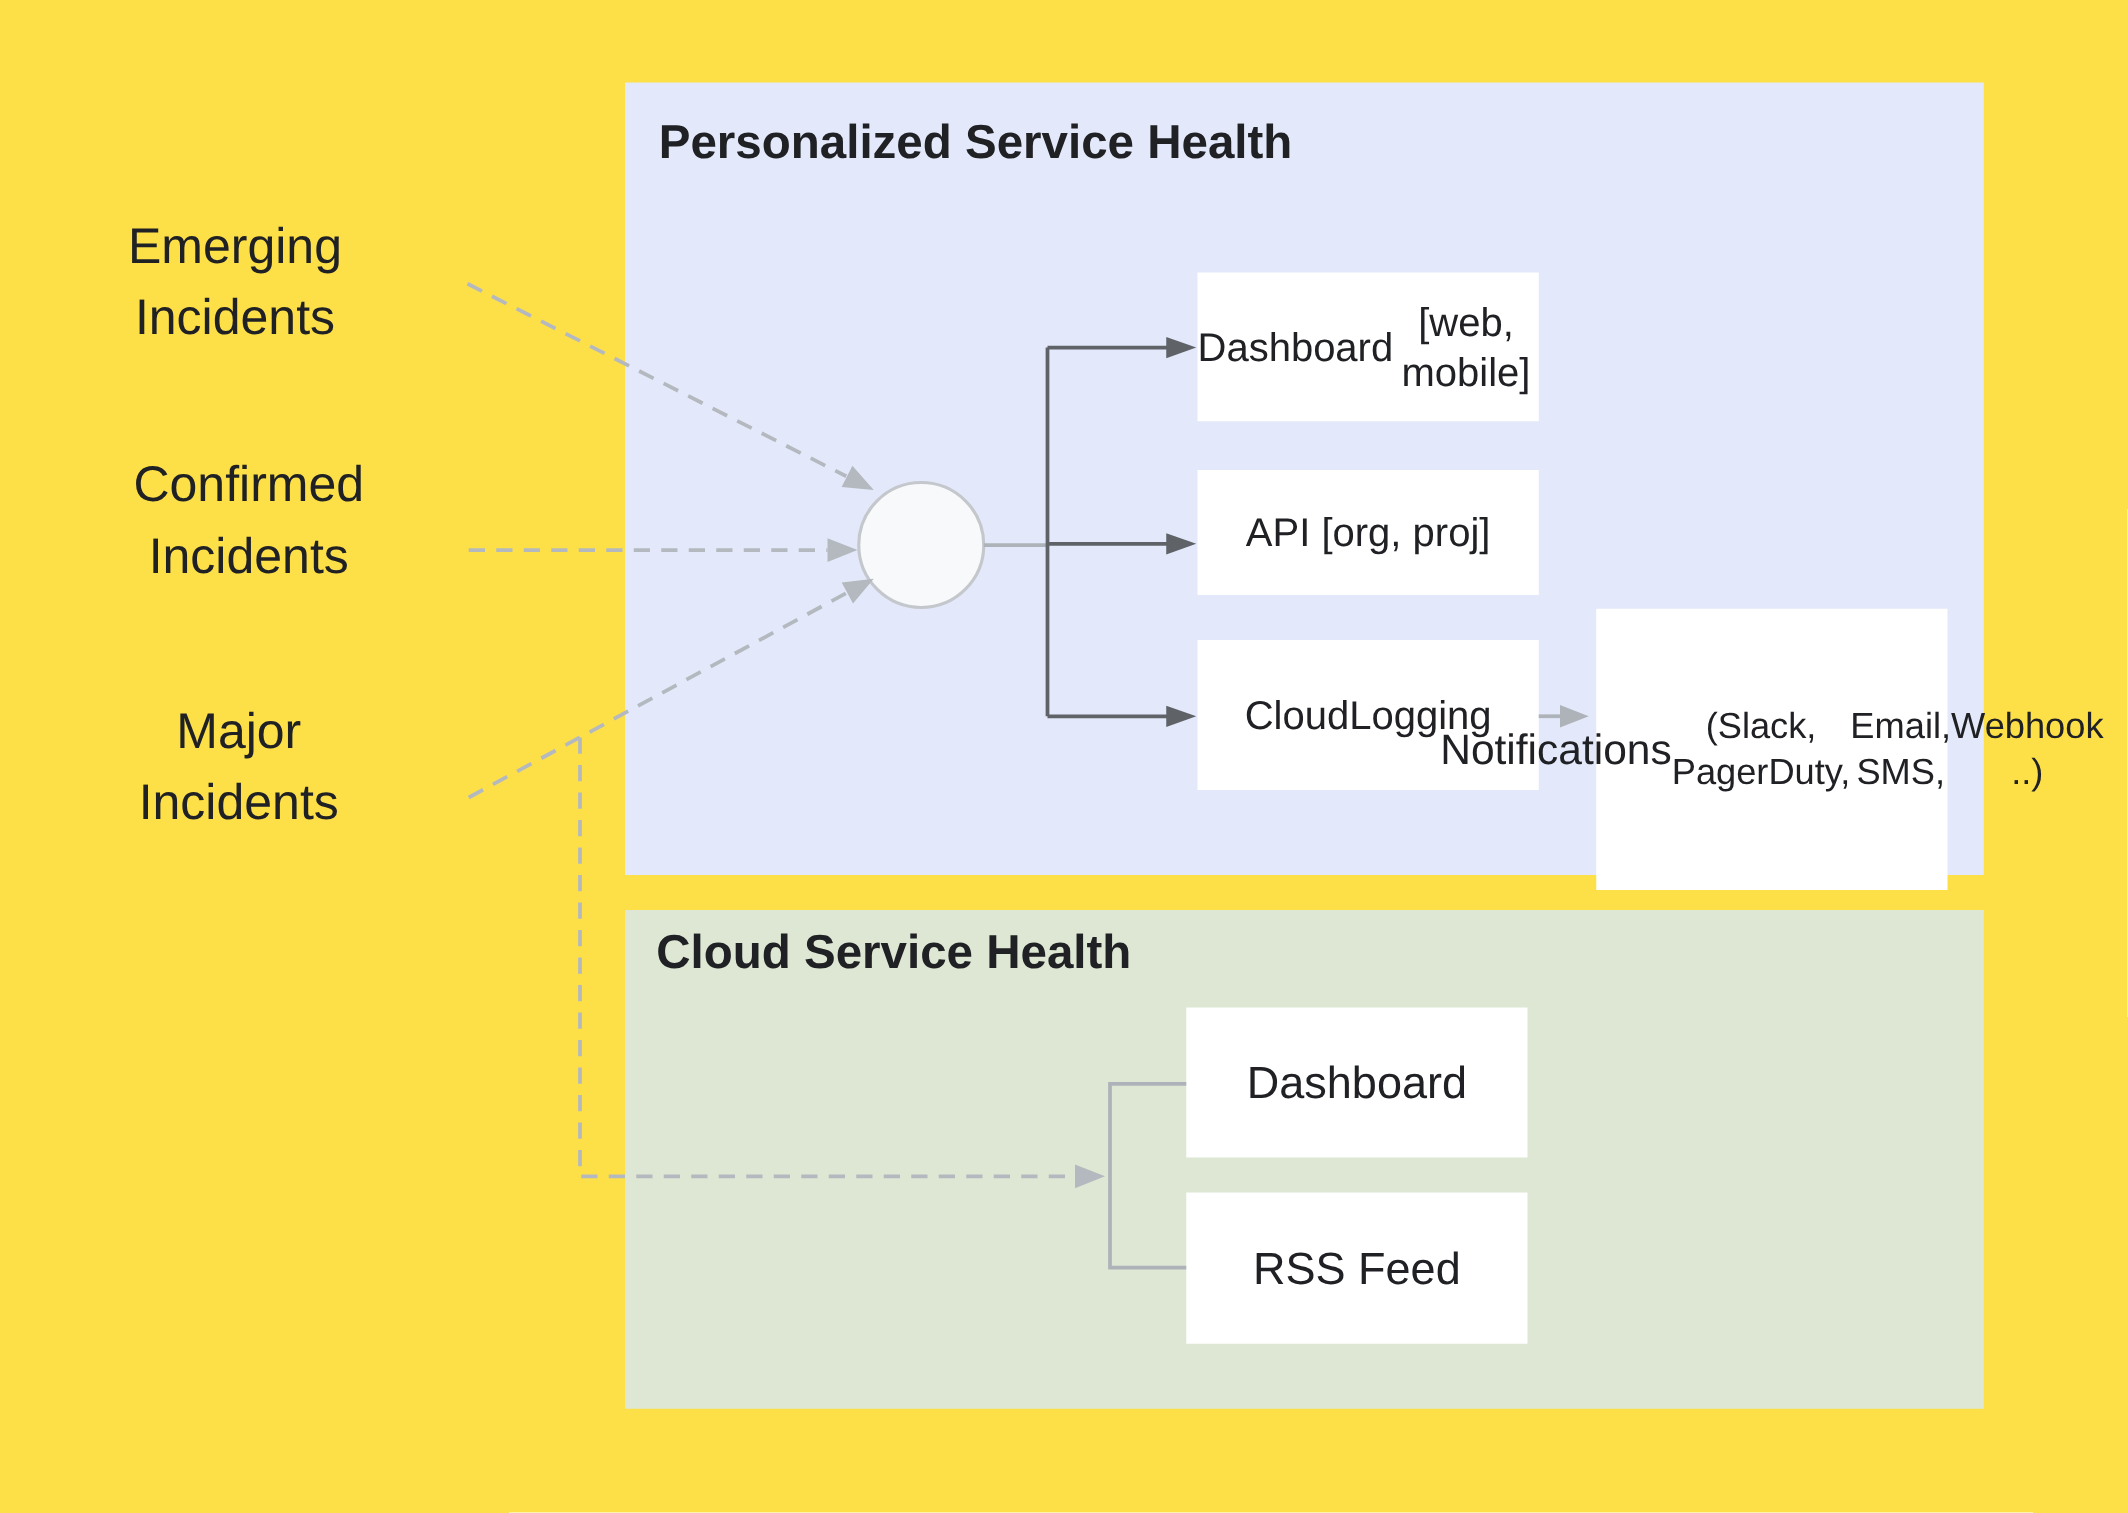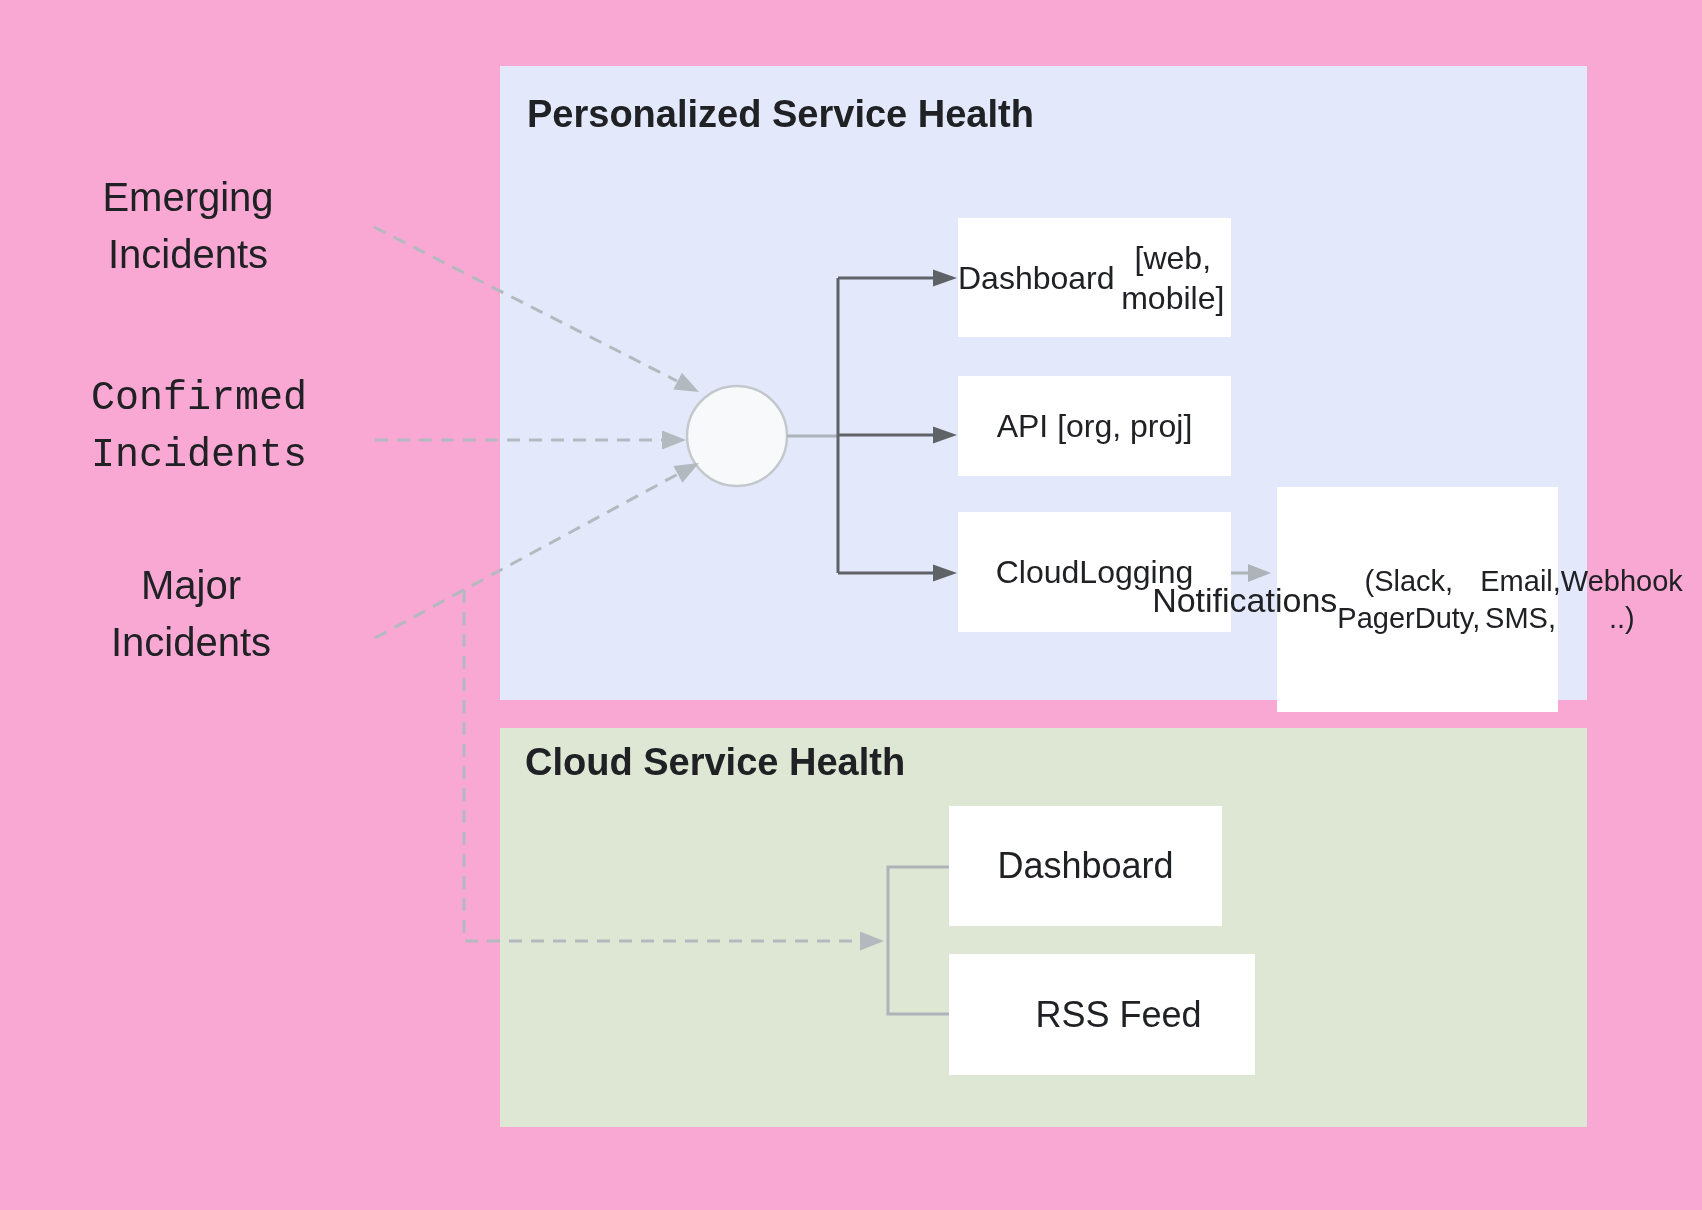--- a/index.html
+++ b/index.html
@@ -7,21 +7,21 @@
     padding: 0;
     background: #ffffff;
   }
   .canvas {
     position: relative;
     width: 1702px;
     height: 1210px;
     font-family: "Liberation Sans", sans-serif;
     color: var(--ink, #202124);
     overflow: hidden;
-    background: #f9a8d4;
+    background: #fde047;
   }
   .panel {
     position: absolute;
     left: 500px;
     width: 1087px;
   }
   .panel.blue  { top: 66px;  height: 634px; background: var(--panel-blue,  #e3e9fa); }
   .panel.green { top: 728px; height: 399px; background: var(--panel-green, #dde7d3); }
   .panel-title {
     position: absolute;
@@ -36,41 +36,41 @@
 
   .source {
     position: absolute;
     width: 296px;
     text-align: center;
     font-size: 40px;
     line-height: 57px;
     color: var(--ink, #202124);
   }
   .source.emerging  { left: 40px; top: 169px; }
-  .source.confirmed { left: 51px; top: 370px; font-family: Liberation Mono, monospace; }
+  .source.confirmed { left: 51px; top: 360px; }
   .source.major     { left: 43px; top: 557px; }
 
   .node {
     position: absolute;
     background: var(--box-bg, #ffffff);
     display: flex;
     align-items: center;
     justify-content: center;
     text-align: center;
     color: var(--ink, #202124);
   }
   .node .line { display: block; }
   .node.b-dashboard { left: 958px;  top: 218px; width: 273px; height: 119px; font-size: 32px; line-height: 40px; }
   .node.b-api       { left: 958px;  top: 376px; width: 273px; height: 100px; font-size: 32px; line-height: 40px; }
   .node.b-logging   { left: 958px;  top: 512px; width: 273px; height: 120px; font-size: 32px; line-height: 40px; justify-content: center; }
   .node.b-notifs    { left: 1277px; top: 459px; width: 281px; height: 225px; margin-top: 28px; }
   .node.b-notifs .notif-title { font-size: 34px; line-height: 46px; }
   .node.b-notifs .notif-sub   { font-size: 29px; line-height: 37px; }
   .node.g-dashboard { left: 949px;  top: 806px; width: 273px; height: 120px; font-size: 36px; }
-  .node.g-rss       { left: 949px;  top: 954px; width: 273px; height: 121px; font-size: 36px; padding-left: 33px; }
+  .node.g-rss       { left: 949px;  top: 954px; width: 273px; height: 121px; font-size: 36px; }
 
   svg.overlay {
     position: absolute;
     left: 0; top: 0;
     width: 1702px;
     height: 1210px;
     pointer-events: none;
     z-index: 5;
   }
   .dashed-line {

